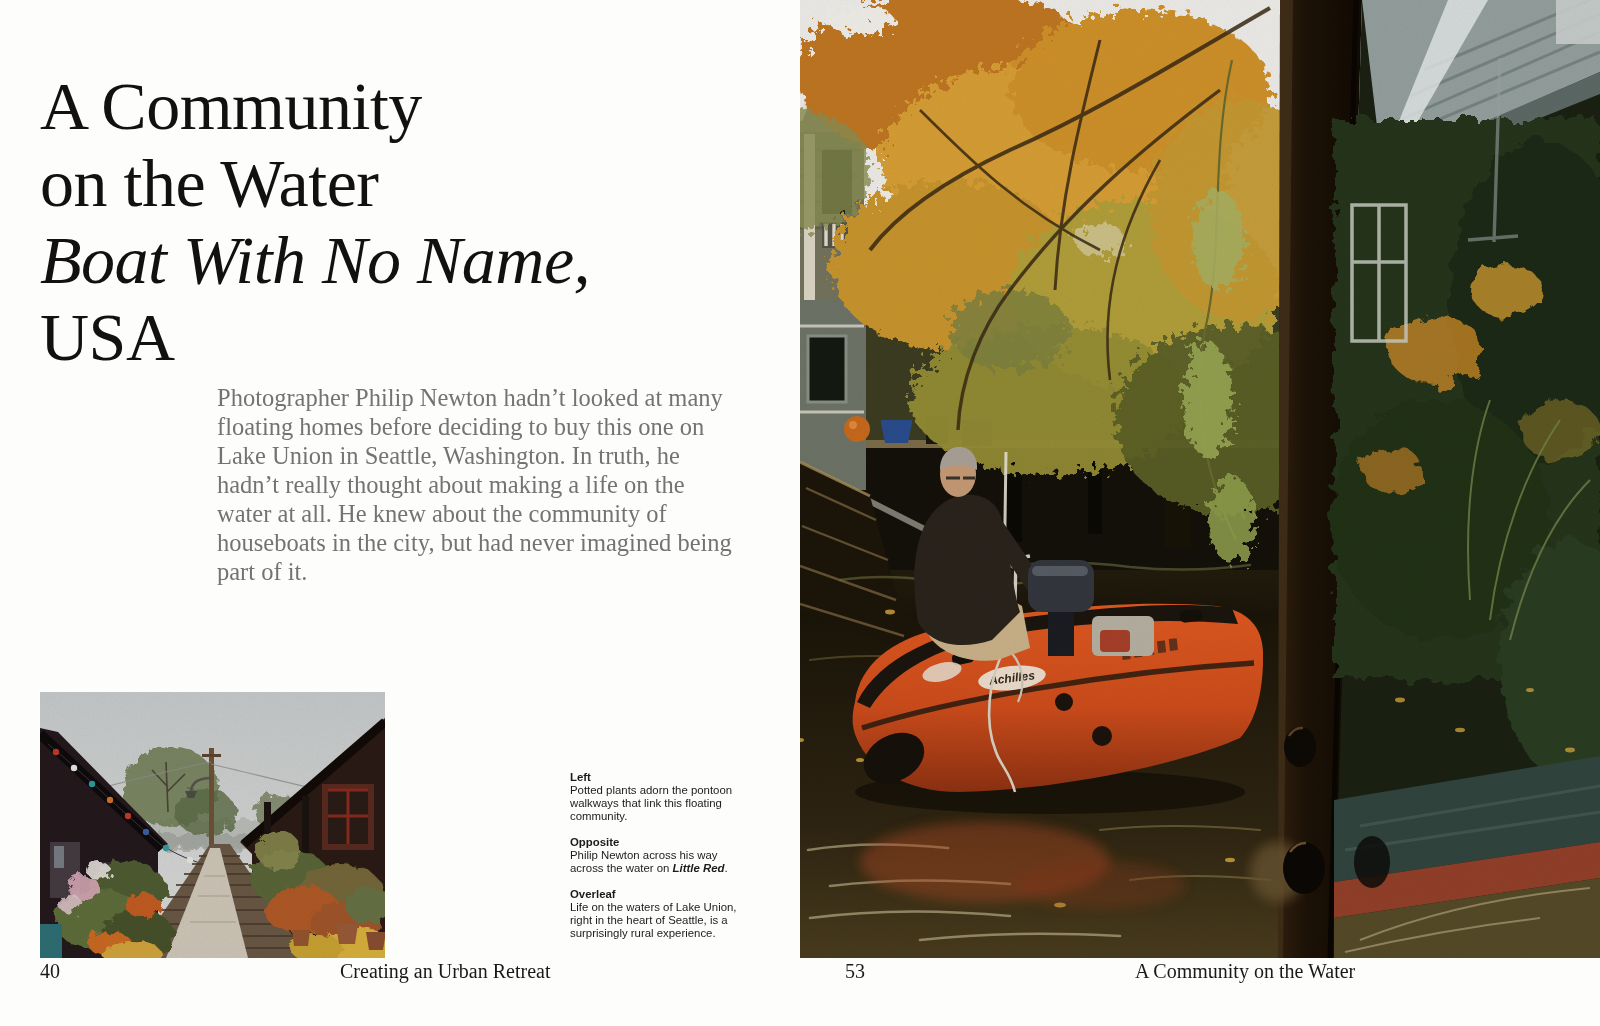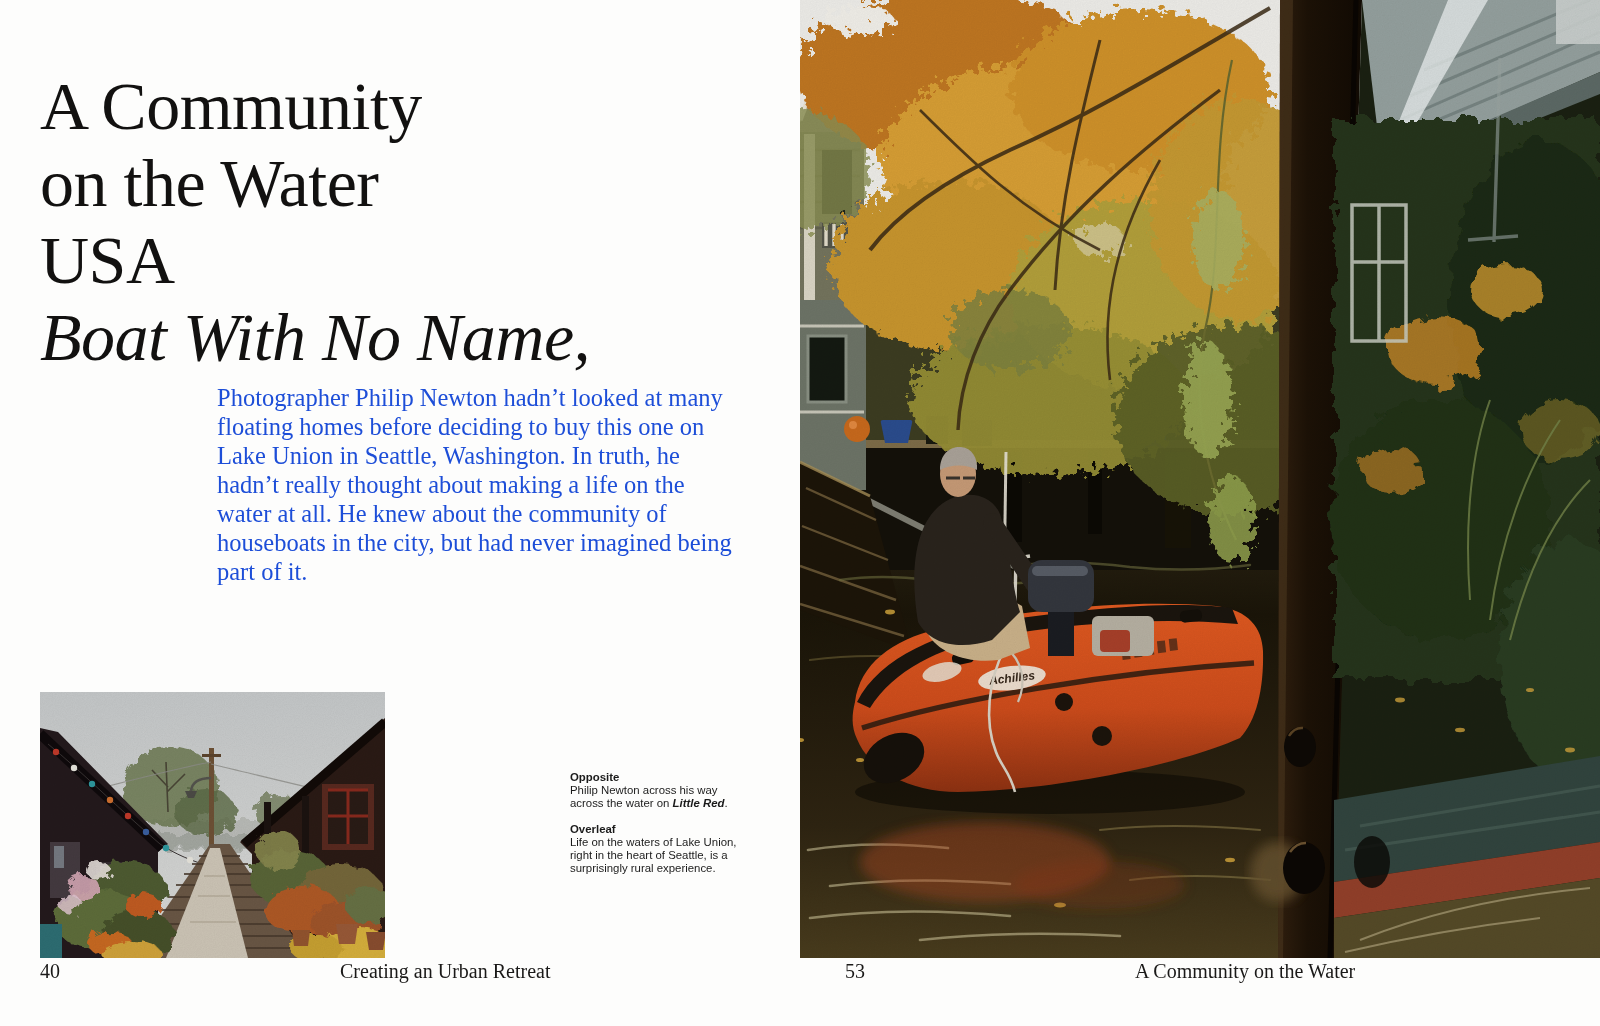--- a/index.html
+++ b/index.html
@@ -4,21 +4,21 @@
 <style>
   html,body{margin:0;padding:0;background:#ffffff;}
   .spread{position:relative;width:1600px;height:1026px;background:#fdfdfc;overflow:hidden;
           font-family:"Liberation Serif",serif;color:#161514;padding-left:12px;}
   
   .title{position:absolute;left:40px;top:22px;font-size:68px;line-height:77px;
          letter-spacing:-0.5px;font-weight:500;color:#121110;}
   .title .t-line{display:block;}
   .title .italic{font-style:italic;}
   .body-text{position:absolute;left:217px;top:383px;width:527px;margin:0;
-             font-size:24.5px;line-height:29px;color:#1d4ed8;}
+             font-size:24.5px;line-height:29px;color:#737373;}
   .captions{position:absolute;left:570px;top:771px;width:172px;
             font-family:"Liberation Sans",sans-serif;font-size:11.4px;line-height:13px;color:#1b1b1b;}
   .cap{margin:0 0 13px 0;}
   .cap-label{font-weight:700;}
   .cap-text em{font-weight:700;font-style:italic;}
   
   .folio{position:absolute;top:960px;font-size:20px;color:#1a1918;}
   .folio-num-left{left:40px;}
   .runner-left{left:340px;width:300px;text-align:left;}
   .folio-num-right{left:845px;}
@@ -31,22 +31,22 @@
 </style>
 </head>
 <body>
 
 <div class="spread">
 
   <section>
     <h1 class="title">
       <span class="t-line">A Community</span>
       <span class="t-line">on the Water</span>
+      <span class="t-line italic">Boat With No Name,</span>
       <span class="t-line">USA</span>
-      <span class="t-line italic">Boat With No Name,</span>
     </h1>
 
     <p class="body-text">Photographer Philip Newton hadn’t looked at many floating homes before deciding to buy this one on Lake Union in Seattle, Washington. In truth, he hadn’t really thought about making a life on the water at all. He knew about the community of houseboats in the city, but had never imagined being part of it.</p>
 
     <figure class="photo photo-left" style="margin:0;">
       <svg viewBox="0 0 345 266" preserveAspectRatio="none">
         <defs>
           <linearGradient id="lsky" x1="0" y1="0" x2="0" y2="1">
             <stop offset="0" stop-color="#c7cacb"></stop>
               <stop offset="0.8" stop-color="#d7d8d6"></stop>
@@ -148,20 +148,24 @@
         <g>
           <path d="M296,232 h22 l-3,20 h-16 Z" fill="#9a5a38"></path>
           <path d="M326,240 h20 l-3,18 h-14 Z" fill="#8a4e30"></path>
           <path d="M252,238 h18 l-2,16 h-14 Z" fill="#94552f"></path>
         </g>
         <rect x="0" y="0" width="345" height="266" filter="url(#grain1)" opacity="0.06"></rect>
       </svg>
     </figure>
 
     <aside class="captions">
+      <p class="cap">
+        <span class="cap-label">Left</span><br>
+        <span class="cap-text">Potted plants adorn the pontoon walkways that link this floating community.</span>
+      </p>
       <p class="cap">
         <span class="cap-label">Opposite</span><br>
         <span class="cap-text"><span>Philip Newton across his way across the water on </span><em>Little Red</em><span>.</span></span>
       </p>
       <p class="cap">
         <span class="cap-label">Overleaf</span><br>
         <span class="cap-text">Life on the waters of Lake Union, right in the heart of Seattle, is a surprisingly rural experience.</span>
       </p>
     </aside>
 

